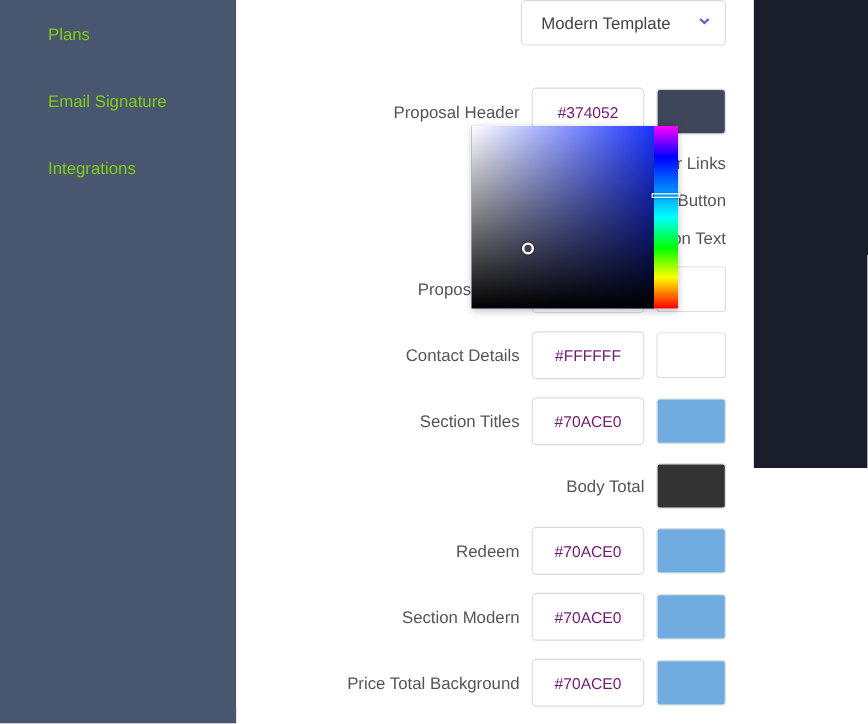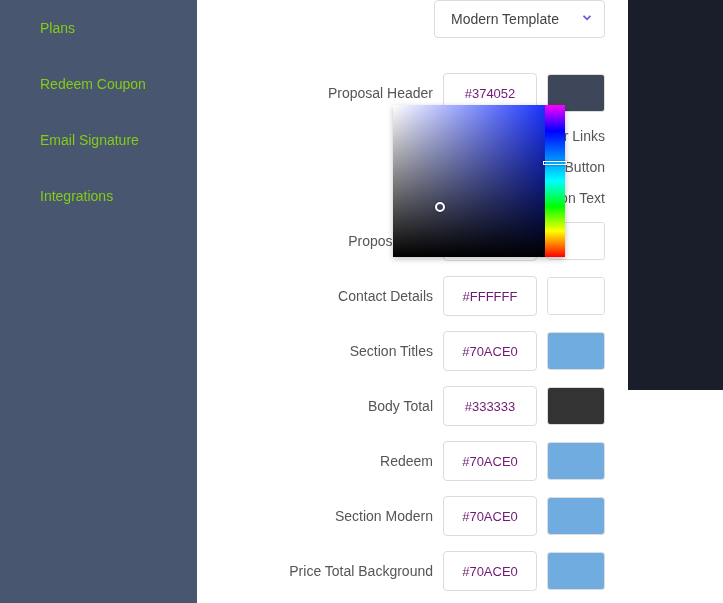--- a/index.html
+++ b/index.html
@@ -156,21 +156,20 @@
       border: 1px solid #fff;
       background: transparent;
       box-shadow: 0 0 2px rgba(0,0,0,0.5);
     }
   </style>
 </head>
 <body>
 
 <div class="sidebar">
   <div class="sidebar-item">Plans</div>
-  <div class="sidebar-item">Redeem Coupon</div>
   <div class="sidebar-item">Email Signature</div>
   <div class="sidebar-item">Integrations</div>
 </div>
 
 <div class="main">
 
   <div class="content">
     <div class="template-row">
       <div class="template-select">
         <span>Modern Template</span>
@@ -214,21 +213,20 @@
     </div>
     <div class="row">
       <span class="row-label">Section Titles</span>
       <input class="hex-input" value="#70ACE0" style="">
       <div class="swatch">
           <div class="swatch-fill" style="background:#70ACE0"></div>
         </div>
     </div>
     <div class="row">
       <span class="row-label">Body Total</span>
-      <input class="hex-input" value="#333333" style="">
       <div class="swatch">
           <div class="swatch-fill" style="background:#333333"></div>
         </div>
     </div>
     <div class="row">
       <span class="row-label">Redeem</span>
       <input class="hex-input" value="#70ACE0" style="">
       <div class="swatch">
           <div class="swatch-fill" style="background:#70ACE0"></div>
         </div>

